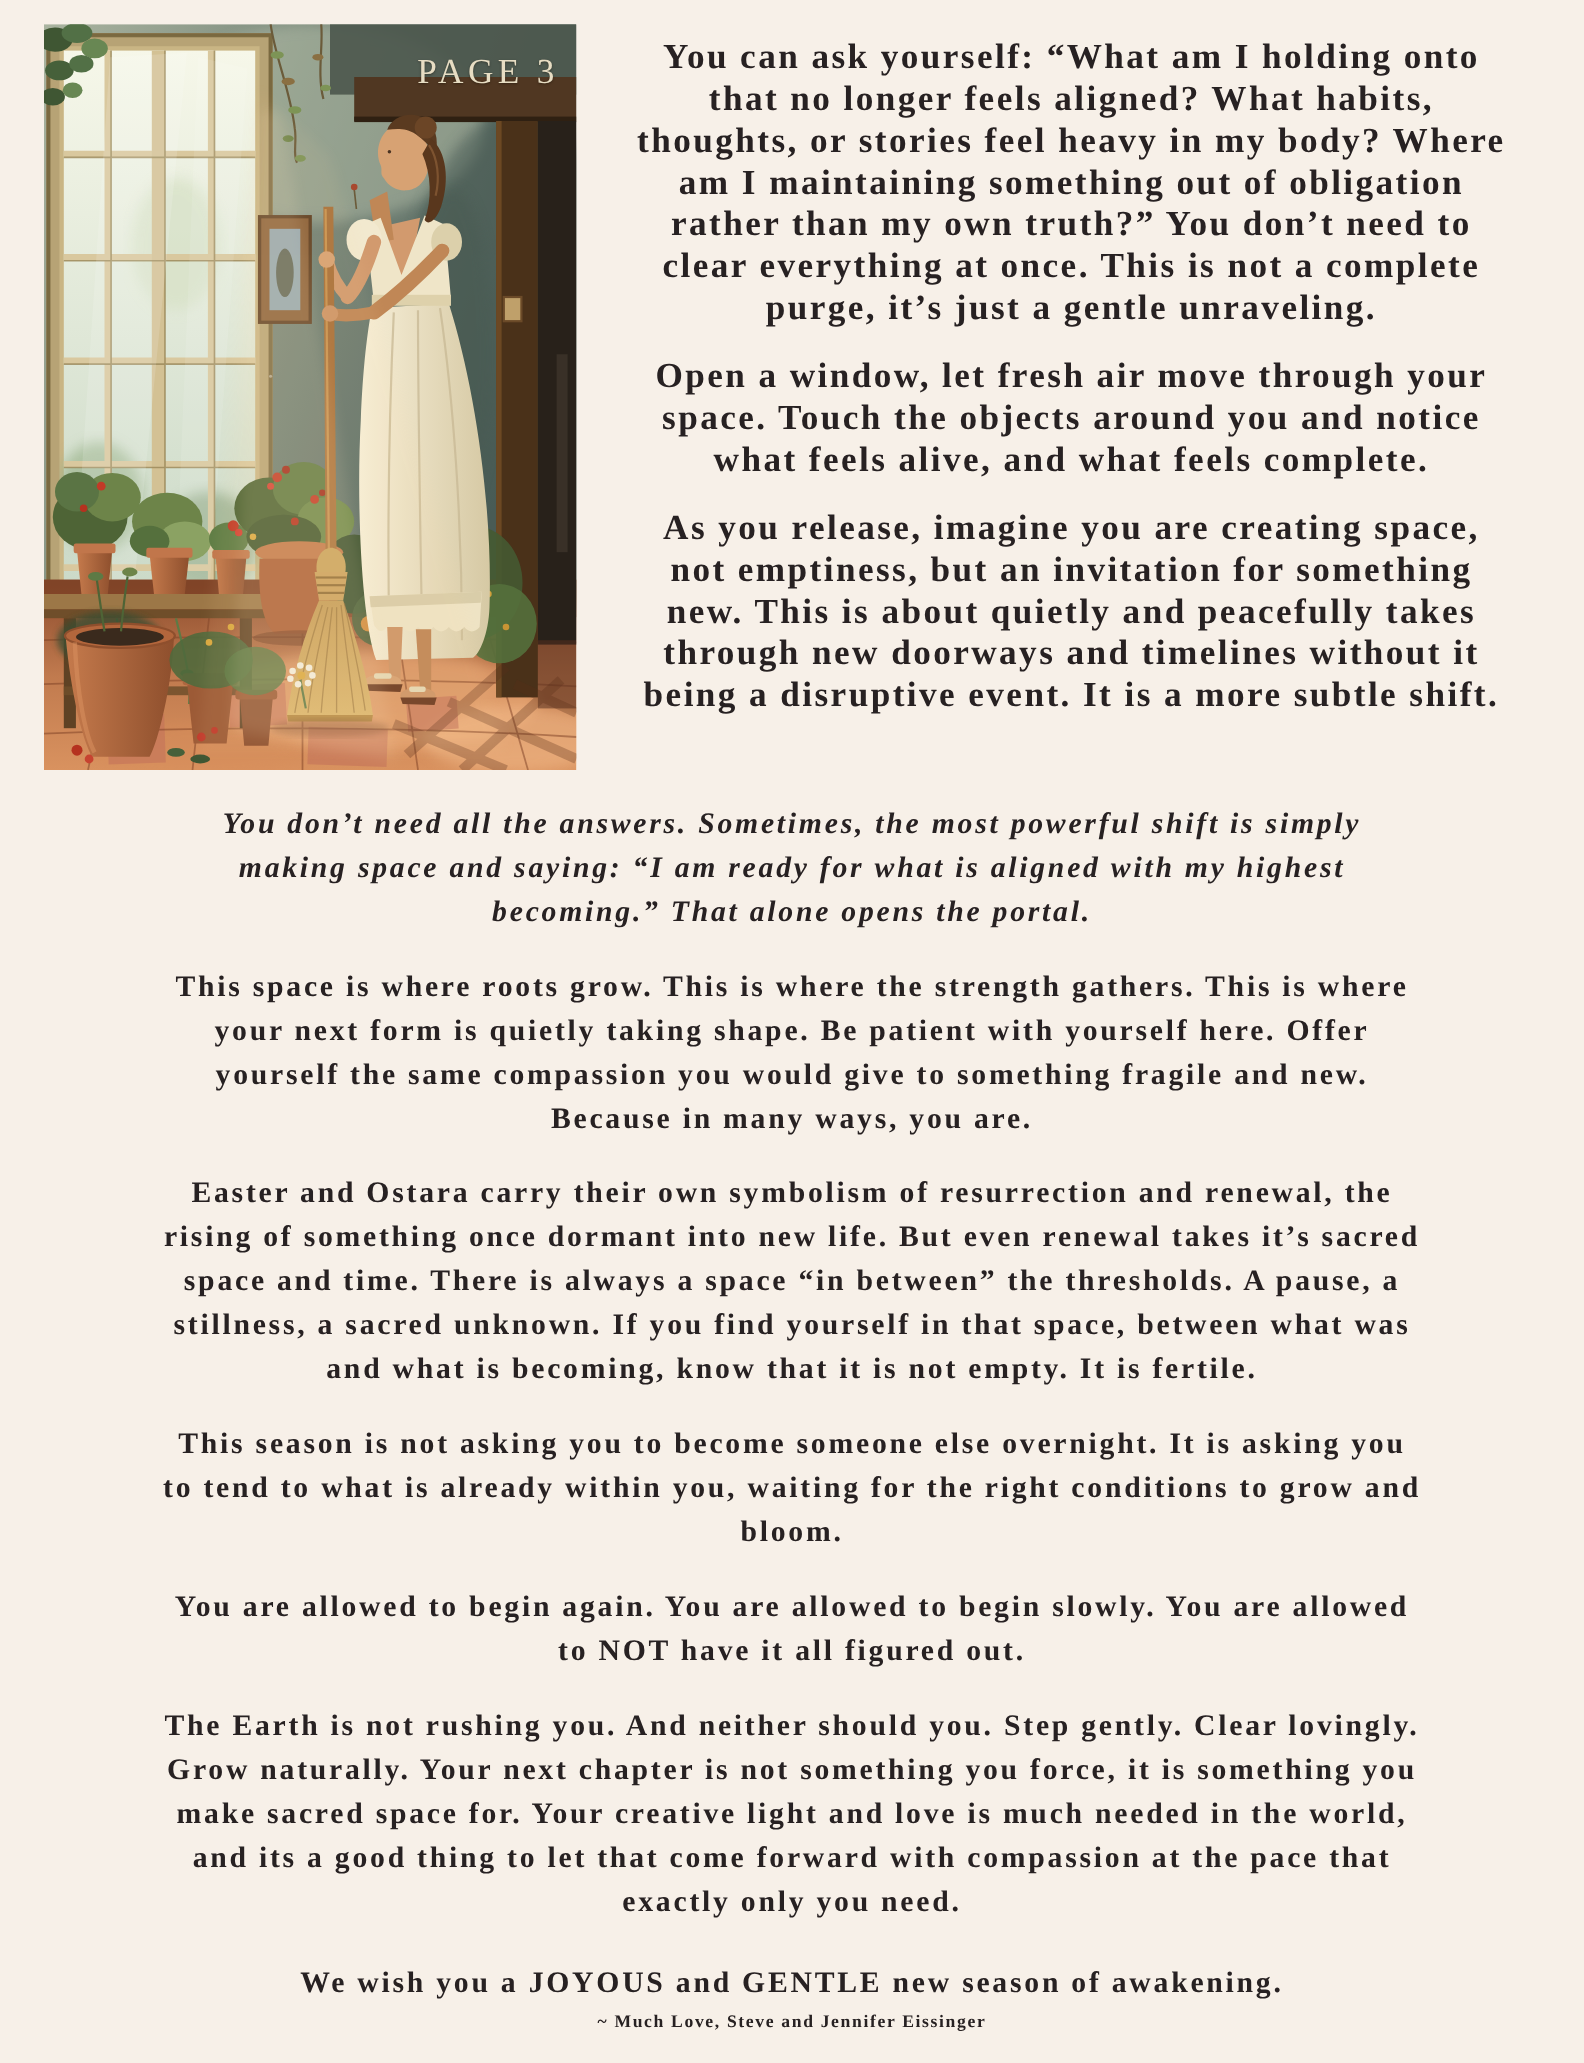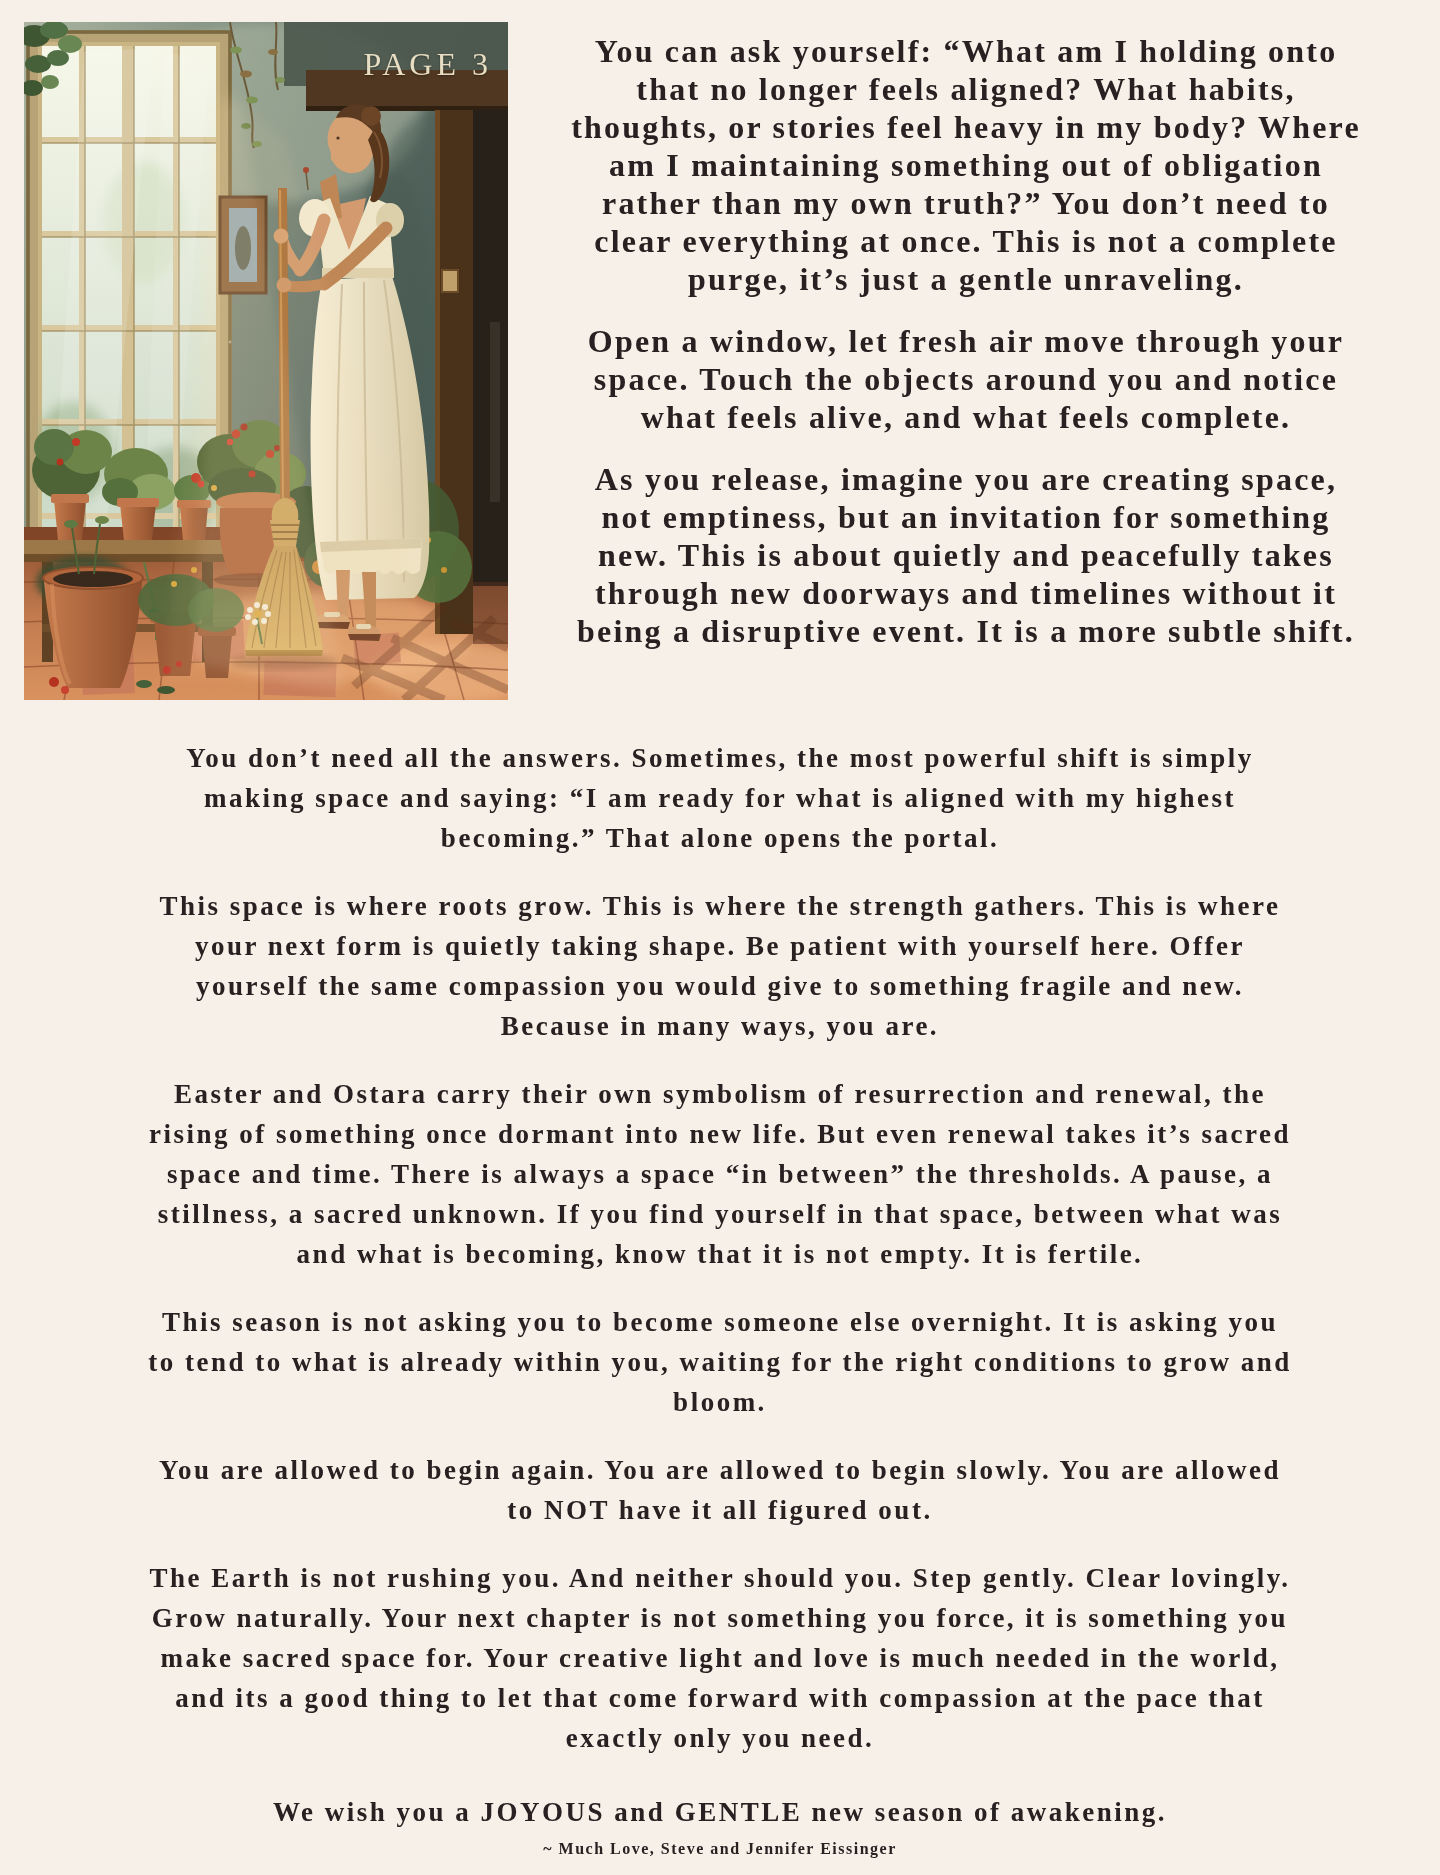--- a/index.html
+++ b/index.html
@@ -4,21 +4,21 @@
 <style>
   html,body{margin:0;padding:0;}
   body{
     width:1440px;height:1875px;
     background:#f7f0e8;
     font-family:"Liberation Serif", serif;
     color:#272122;
   }
   .page{position:relative;width:1440px;height:1875px;overflow:hidden;}
   .top{display:flex;padding:22px 24px 0 24px;}
-  .photo{position:relative;width:484px;height:678px;flex:none;}
+  .photo{position:relative;width:484px;height:678px;flex:none;margin-left:16px;}
   .photo svg{display:block;width:484px;height:678px;}
   .page-label{
     position:absolute;top:24px;right:16px;
     font-size:32px;letter-spacing:4px;color:#e7ddc3;
     text-shadow:0 1px 2px rgba(20,15,5,.45);
     font-weight:400;
   }
   .col{flex:1;padding:0 8px 0 16px;text-align:center;}
   .continued{
     font-size:21px;font-weight:400;letter-spacing:.6px;
@@ -27,21 +27,21 @@
   .col .para{
     font-size:32px;line-height:38px;font-weight:700;
     letter-spacing:2.2px;margin:24px 0 0 0;white-space:pre-line;
   }
   .col .para.first{margin-top:10px;}
   .bottom{padding:0 24px;text-align:center;}
   .bottom .para{
     font-size:27px;line-height:40px;font-weight:700;
     letter-spacing:2.5px;margin:28px 0 0 0;white-space:pre-line;
   }
-  .bottom .para.first{margin-top:38px;}
+  .bottom .para.first{margin-top:28px;font-style:italic;}
   .closing{
     font-size:27px;line-height:40px;font-weight:700;
     letter-spacing:2.5px;margin:34px 0 0 0;
   }
   .signature{
     font-size:16px;line-height:30px;font-weight:700;
     letter-spacing:1.5px;margin:2px 0 0 0;
   }
 </style>
 </head>

